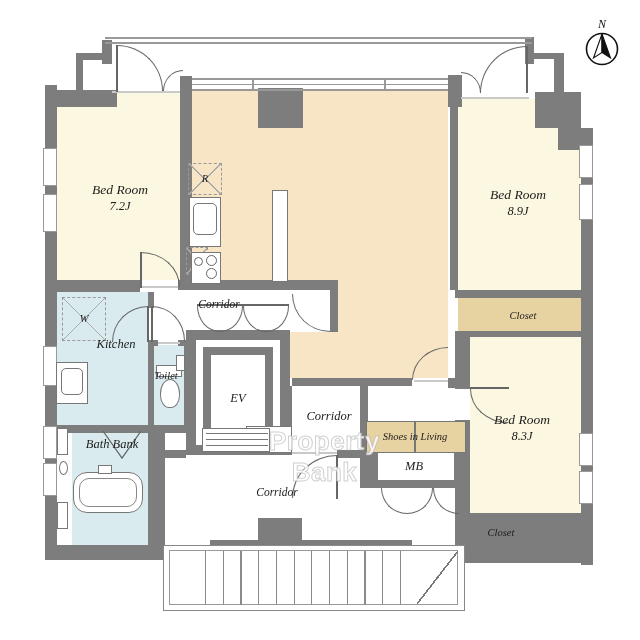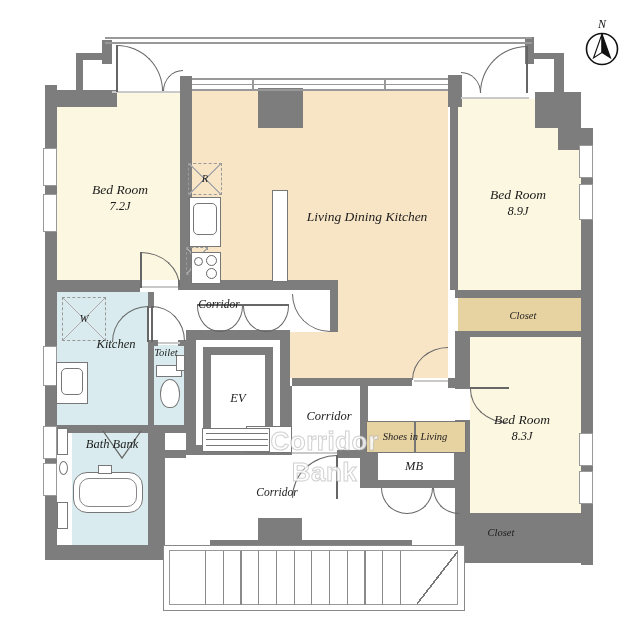--- a/index.html
+++ b/index.html
@@ -200,46 +200,45 @@
   <div class="abs" style="left:163px;top:545px;width:302px;height:66px;background:#fff;border:1.5px solid #888;box-sizing:border-box"></div>
   <div class="abs" style="left:169px;top:550px;width:289px;height:55px;border:1px solid #999;box-sizing:border-box"></div>
   <div class="treads" style="left:205px;top:551px;width:212px;height:54px"></div>
   <div class="diag" style="left:417px;top:551px;width:41px;height:53px"></div>
 
   <div class="lbl" style="left:120px;top:198px">
     <span>Bed Room</span>
     <span class="size-line">7.2J</span>
   </div>
   <div class="lbl" style="left:367px;top:217px">
-    <span>Living Dining Kitchen</span>
   </div>
   <div class="lbl" style="left:518px;top:203px">
     <span>Bed Room</span>
     <span class="size-line">8.9J</span>
   </div>
   <div class="lbl" style="left:522px;top:428px">
     <span>Bed Room</span>
     <span class="size-line">8.3J</span>
   </div>
   <div class="lbl s12" style="left:116px;top:345px">Kitchen</div>
-  <div class="lbl s10" style="left:166px;top:353px">Toilet</div>
+  <div class="lbl s10" style="left:166px;top:376px">Toilet</div>
   <div class="lbl s12" style="left:112px;top:445px">Bath Bank</div>
   <div class="lbl s11" style="left:219px;top:304px">Corridor</div>
   <div class="lbl s11" style="left:277px;top:492px">Corridor</div>
   <div class="lbl s12" style="left:329px;top:417px">Corridor</div>
   <div class="lbl s10" style="left:415px;top:437px">Shoes in Living</div>
   <div class="lbl s12" style="left:414px;top:467px">MB</div>
   <div class="lbl s12" style="left:238px;top:399px">EV</div>
   <div class="lbl s10" style="left:523px;top:316px">Closet</div>
   <div class="lbl s10" style="left:501px;top:533px">Closet</div>
   <div class="lbl s10" style="left:84px;top:319px">W</div>
   <div class="lbl s10" style="left:205px;top:179px">R</div>
 
   <svg class="abs" style="left:580px;top:14px" width="44" height="58" viewBox="0 0 44 58">
     <text x="22" y="14" text-anchor="middle" font-style="italic" font-size="12" font-family="Liberation Serif, DejaVu Serif, serif" fill="#111">N</text>
     <circle cx="22" cy="35" r="15.5" fill="none" stroke="#111" stroke-width="1.6"></circle>
     <path d="M22,20 L13.5,44 L22,38.5 Z" fill="#fff" stroke="#111" stroke-width="1.1"></path>
     <path d="M22,20 L30.5,44 L22,38.5 Z" fill="#111" stroke="#111" stroke-width="1.1"></path>
   </svg>
 
-  <div class="watermark">Corridor Bank</div>
+  <div class="watermark">Property Bank</div>
 
 </div>
 
 </body></html>

